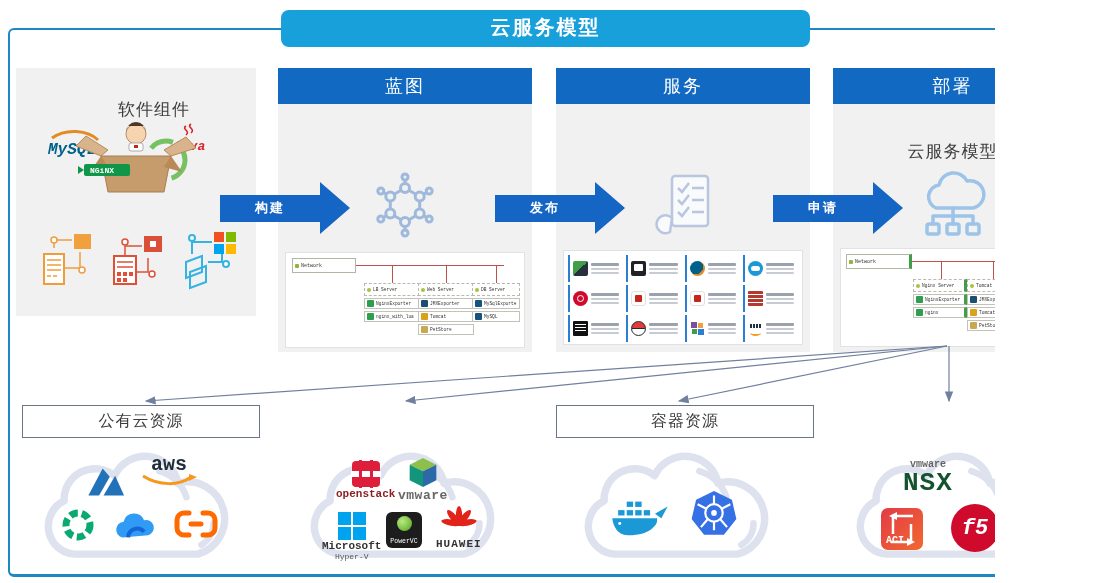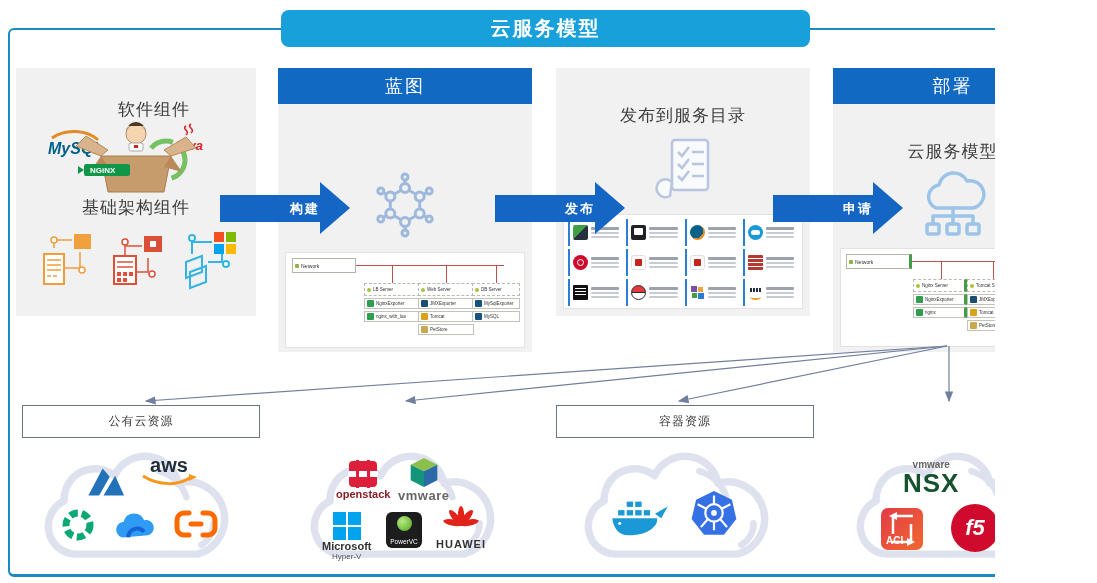--- a/index.html
+++ b/index.html
@@ -1,17 +1,17 @@
 <!DOCTYPE html>
 <html><head>
 <meta charset="utf-8">
 <style>
   html,body{margin:0;padding:0;background:#fff;}
   body{font-family:"Liberation Sans","DejaVu Sans",sans-serif;}
-  #stage{position:relative;width:995px;height:583px;background:#fff;overflow:hidden;}
+  #stage{position:relative;width:995px;height:583px;background:#fff;overflow:hidden;font-family:Liberation Mono, monospace;}
 
   
   .frame{position:absolute;left:8px;top:28px;width:1078px;height:544px;
          border:2px solid #1d88c4;border-bottom-width:3px;border-radius:6px;background:#fff;}
 
   
   .title{position:absolute;left:281px;top:10px;width:529px;height:37px;background:#18a0da;
          border-radius:8px;color:#fff;font-size:20px;font-weight:bold;text-align:center;line-height:37px;letter-spacing:2px;}
 
   
@@ -20,27 +20,27 @@
             display:flex;align-items:center;justify-content:center;}
   .col-body{position:relative;height:248px;background:#f1f1f1;}
   .caption{position:absolute;left:0;right:0;top:36px;text-align:center;font-size:17px;color:#3d3d3d;letter-spacing:1px;}
   .cap-col1a{top:30px;padding-left:36px;} .cap-col1b{top:128px;}
 
   .shot{position:absolute;left:7px;right:7px;background:#fff;border:1px solid #e2e2e2;}
 
   
   .flow{position:absolute;}
   .flow .bar{position:absolute;left:0;top:13px;height:27px;background:#1566c4;color:#fff;
-             font-size:13px;font-weight:bold;text-align:right;line-height:27px;letter-spacing:2px;}
+             font-size:13px;font-weight:bold;text-align:center;line-height:27px;letter-spacing:2px;}
   .flow .head{position:absolute;top:0;width:0;height:0;border-top:26px solid transparent;
               border-bottom:26px solid transparent;border-left:30px solid #1566c4;}
 
   
   .resbox{position:absolute;top:405px;height:31px;background:#fff;border:1px solid #6a7587;
-          display:flex;align-items:center;justify-content:center;font-size:12px;color:#3c3c3c;letter-spacing:1px;}
+          display:flex;align-items:center;justify-content:center;font-size:16px;color:#3c3c3c;letter-spacing:1px;}
 
   .cloud-wrap{position:absolute;}
   .cloud-wrap svg.cloud{position:absolute;left:0;top:0;}
   .logo{position:absolute;display:flex;flex-direction:column;align-items:center;text-align:right;}
 
   
   .tnet{position:absolute;background:#fff;border:1px solid #b3b3a6;height:15px;display:flex;align-items:center;gap:2px;padding:0 2px;box-sizing:border-box;}
   .tnet .nd{width:4px;height:4px;background:#8fb53a;border-radius:1px;flex:none;}
   .tnet .nl{font-size:5px;color:#333;white-space:nowrap;}
   .hline{position:absolute;height:1px;background:#c0504d;}
@@ -151,21 +151,20 @@
           <polygon points="127,36 138,52 120,47" fill="#b98a58"></polygon>
         </g>
 
         <g>
           <rect x="40" y="44" width="46" height="12" rx="2" fill="#0f9648"></rect>
           <polygon points="40,50 34,46 34,54" fill="#0f9648"></polygon>
           <text x="46" y="53" font-size="8" font-weight="bold" fill="#fff">NGiNX</text>
         </g>
       </svg>
 
-      <div class="caption cap-col1b">基础架构组件</div>
 
       <svg width="62" height="62" viewBox="0 0 62 62" style="position:absolute;left:22px;top:160px">
         <rect x="6" y="26" width="20" height="30" fill="#fff" stroke="#ef9d3b" stroke-width="2"></rect>
         <path d="M9 32 h14 M9 37 h14 M9 42 h14 M9 48 h4 M15 48 h4" stroke="#ef9d3b" stroke-width="1.5"></path>
         <rect x="36" y="6" width="17" height="15" fill="#f0a13e"></rect>
         <path d="M16 20 v-8 h18 M26 40 h16 v-16" fill="none" stroke="#ef9d3b" stroke-width="1.5"></path>
         <circle cx="16" cy="12" r="3" fill="#fff" stroke="#ef9d3b" stroke-width="1.5"></circle>
         <circle cx="44" cy="42" r="3" fill="#fff" stroke="#ef9d3b" stroke-width="1.5"></circle>
       </svg>
       <svg width="62" height="62" viewBox="0 0 62 62" style="position:absolute;left:92px;top:160px">
@@ -276,22 +275,22 @@
           <div class="titem">
               <span class="ti-ico" style="background:#16537e"></span>
               <span class="ti-label">MySQL</span>
             </div>
         </div>
       </div>
     </div>
   </div>
 
   <div class="col" style="left:556px;width:254px">
+    <div class="col-head">服务</div>
     <div class="col-body">
-      <div class="caption">发布到服务目录</div>
       <svg width="66" height="64" viewBox="0 0 66 64" style="position:absolute;left:96px;top:68px">
         <g fill="#f8fafc" stroke="#b9c6e0" stroke-width="2.5">
           <rect x="20" y="4" width="36" height="50" rx="3"></rect>
           <path d="M20 46 a9 9 0 1 0 -2 14 z"></path>
         </g>
         <g fill="none" stroke="#b9c6e0" stroke-width="2.5">
           <path d="M26 16 l4 4 7 -9 M40 16 h12"></path>
           <path d="M26 28 l4 4 7 -9 M40 28 h12"></path>
           <path d="M26 40 l4 4 7 -9 M40 40 h12"></path>
         </g>

